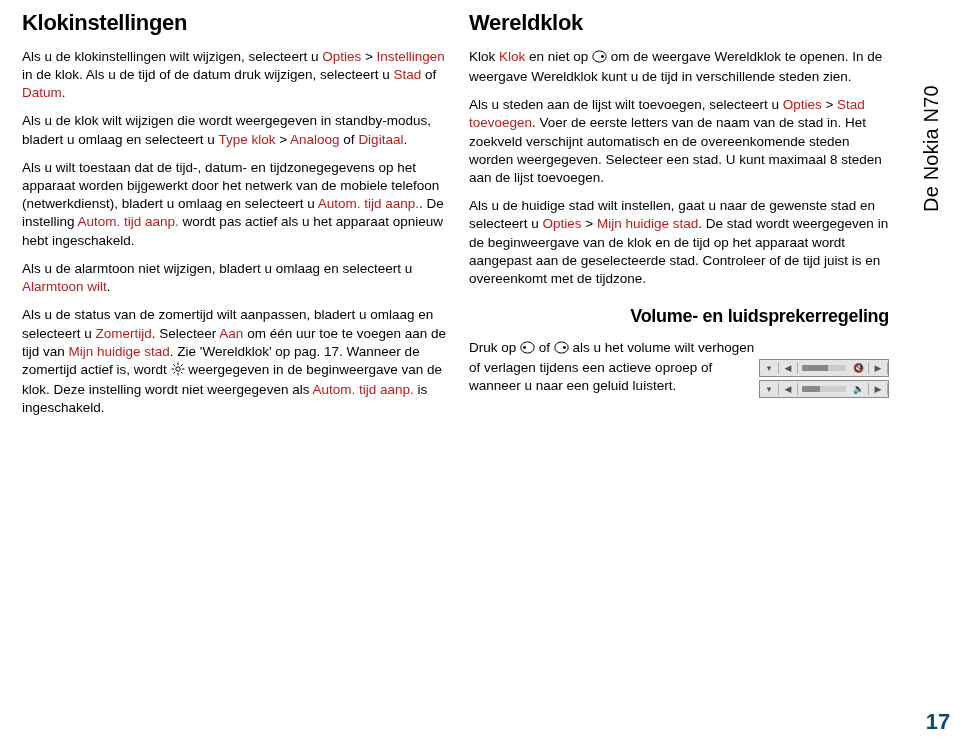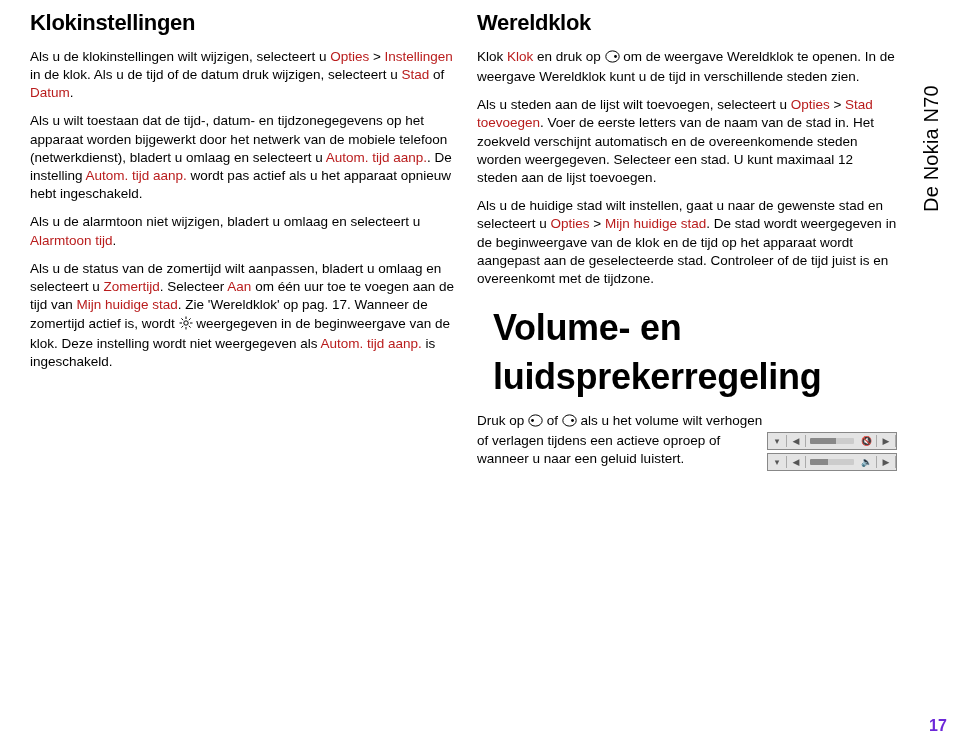--- a/index.html
+++ b/index.html
@@ -7,21 +7,21 @@
     padding: 0;
     font-family: Arial, Helvetica, sans-serif;
     background: #fff;
     width: 960px;
     height: 741px;
     overflow: hidden;
     position: relative;
   }
   .page {
     display: flex;
-    padding: 8px 18px 0 30px;
+    padding: 8px 18px 0 22px;
     box-sizing: border-box;
     height: 100%;
     position: relative;
   }
   .col {
     font-size: 13.5px;
     line-height: 1.35;
     color: #000;
   }
   .col-left {
@@ -32,24 +32,25 @@
     width: 420px;
     padding-right: 10px;
   }
   h2 {
     font-size: 22px;
     font-weight: bold;
     margin: 0 0 10px 0;
     letter-spacing: -0.3px;
   }
   h1 {
-    font-size: 36px;
+    font-size: 18px;
     font-weight: bold;
-    margin: 16px 0 10px 16px;
+    margin: 16px 0 10px 2px;
     letter-spacing: -0.3px;
+    text-align: right;
   }
   p {
     margin: 0 0 10px 0;
   }
   .hl {
     color: #b91c1c;
   }
   .side-tab {
     position: absolute;
     right: 2px;
@@ -64,22 +65,22 @@
     padding-top: 8px;
     box-sizing: border-box;
     letter-spacing: 0.2px;
   }
   .pagenum {
     position: absolute;
     right: 4px;
     bottom: 6px;
     width: 36px;
     text-align: center;
-    color: #6d28d9;
-    font-size: 16px;
+    color: #0c4a6e;
+    font-size: 22px;
     font-weight: bold;
   }
   .icon-sun {
     display: inline-block;
     vertical-align: -2px;
   }
   .icon-key {
     display: inline-block;
     vertical-align: -2px;
   }
@@ -124,27 +125,30 @@
 
 <div class="page">
 
   <div class="col col-left">
     <h2>Klokinstellingen</h2>
 
     <p>
       <span>Als u de klokinstellingen wilt wijzigen, selecteert u </span><span class="hl">Opties</span><span> &gt; </span><span class="hl">Instellingen</span><span> in de klok. Als u de tijd of de datum druk wijzigen, selecteert u </span><span class="hl">Stad</span><span> of </span><span class="hl">Datum</span><span>.</span>
     </p>
 
+    <p>
+      <span>Als u de klok wilt wijzigen die wordt weergegeven in standby-modus, bladert u omlaag en selecteert u </span><span class="hl">Type klok</span><span> &gt; </span><span class="hl">Analoog</span><span> of </span><span class="hl">Digitaal</span><span>.</span>
+    </p>
 
     <p>
       <span>Als u wilt toestaan dat de tijd-, datum- en tijdzonegegevens op het apparaat worden bijgewerkt door het netwerk van de mobiele telefoon (netwerkdienst), bladert u omlaag en selecteert u </span><span class="hl">Autom. tijd aanp.</span><span>. De instelling </span><span class="hl">Autom. tijd aanp.</span><span> wordt pas actief als u het apparaat opnieuw hebt ingeschakeld.</span>
     </p>
 
     <p>
-      <span>Als u de alarmtoon niet wijzigen, bladert u omlaag en selecteert u </span><span class="hl">Alarmtoon tijd</span><span>.</span>
+      <span>Als u de alarmtoon niet wijzigen, bladert u omlaag en selecteert u </span><span class="hl">Alarmtoon wilt</span><span>.</span>
     </p>
 
     <p>
       <span>Als u de status van de zomertijd wilt aanpassen, bladert u omlaag en selecteert u </span><span class="hl">Zomertijd</span><span>. Selecteer </span><span class="hl">Aan</span><span> om één uur toe te voegen aan de tijd van </span><span class="hl">Mijn huidige stad</span><span>. Zie 'Wereldklok' op pag. 17. Wanneer de zomertijd actief is, wordt </span>
       <span class="icon-sun">
         <svg width="14" height="14" viewBox="0 0 14 14">
             <circle cx="7" cy="7" r="2.2" fill="none" stroke="#000" stroke-width="1"></circle>
             <g stroke="#000" stroke-width="1">
               <line x1="7" y1="0.5" x2="7" y2="3"></line>
               <line x1="7" y1="11" x2="7" y2="13.5"></line>
@@ -158,32 +162,32 @@
           </svg>
       </span>
       <span> weergegeven in de beginweergave van de klok. Deze instelling wordt niet weergegeven als </span><span class="hl">Autom. tijd aanp.</span><span> is ingeschakeld.</span>
     </p>
   </div>
 
   <div class="col col-right">
     <h2>Wereldklok</h2>
 
     <p>
-      <span>Klok </span><span class="hl">Klok</span><span> en druk op </span>
+      <span>Klok </span><span class="hl">Klok</span><span> en niet op </span>
       <span class="icon-key">
         <svg width="15" height="13" viewBox="0 0 15 13">
             <ellipse cx="7.5" cy="6.5" rx="6.7" ry="5.6" fill="none" stroke="#000" stroke-width="1"></ellipse>
             <circle cx="10.5" cy="6.5" r="1.4" fill="#000"></circle>
           </svg>
       </span>
       <span> om de weergave Wereldklok te openen. In de weergave Wereldklok kunt u de tijd in verschillende steden zien.</span>
     </p>
 
     <p>
-      <span>Als u steden aan de lijst wilt toevoegen, selecteert u </span><span class="hl">Opties</span><span> &gt; </span><span class="hl">Stad toevoegen</span><span>. Voer de eerste letters van de naam van de stad in. Het zoekveld verschijnt automatisch en de overeenkomende steden worden weergegeven. Selecteer een stad. U kunt maximaal 12 steden aan de lijst toevoegen.</span>
+      <span>Als u steden aan de lijst wilt toevoegen, selecteert u </span><span class="hl">Opties</span><span> &gt; </span><span class="hl">Stad toevoegen</span><span>. Voer de eerste letters van de naam van de stad in. Het zoekveld verschijnt automatisch en de overeenkomende steden worden weergegeven. Selecteer een stad. U kunt maximaal 8 steden aan de lijst toevoegen.</span>
     </p>
 
     <p>
       <span>Als u de huidige stad wilt instellen, gaat u naar de gewenste stad en selecteert u </span><span class="hl">Opties</span><span> &gt; </span><span class="hl">Mijn huidige stad</span><span>. De stad wordt weergegeven in de beginweergave van de klok en de tijd op het apparaat wordt aangepast aan de geselecteerde stad. Controleer of de tijd juist is en overeenkomt met de tijdzone.</span>
     </p>
 
     <h1>Volume- en luidsprekerregeling</h1>
 
     <div class="flexline">
       <p class="txt" style="margin-bottom:6px;">

